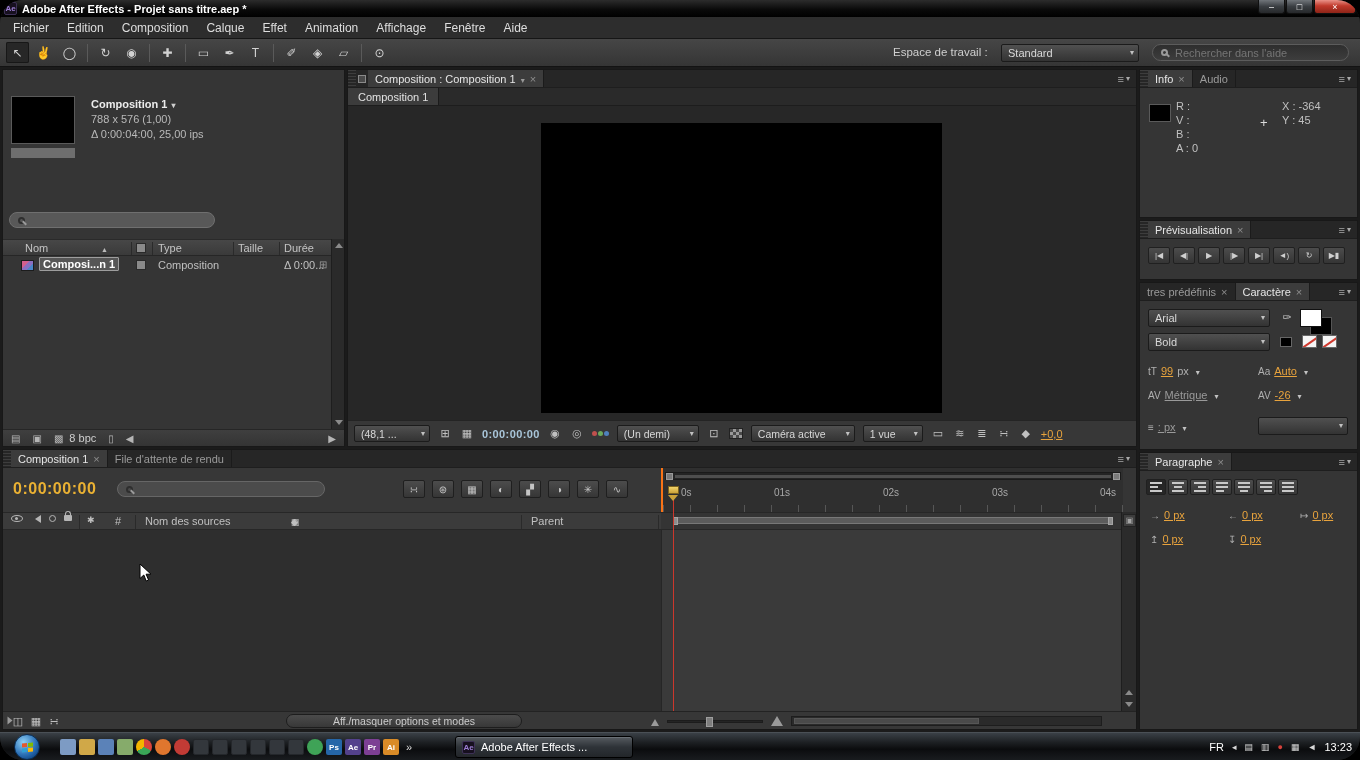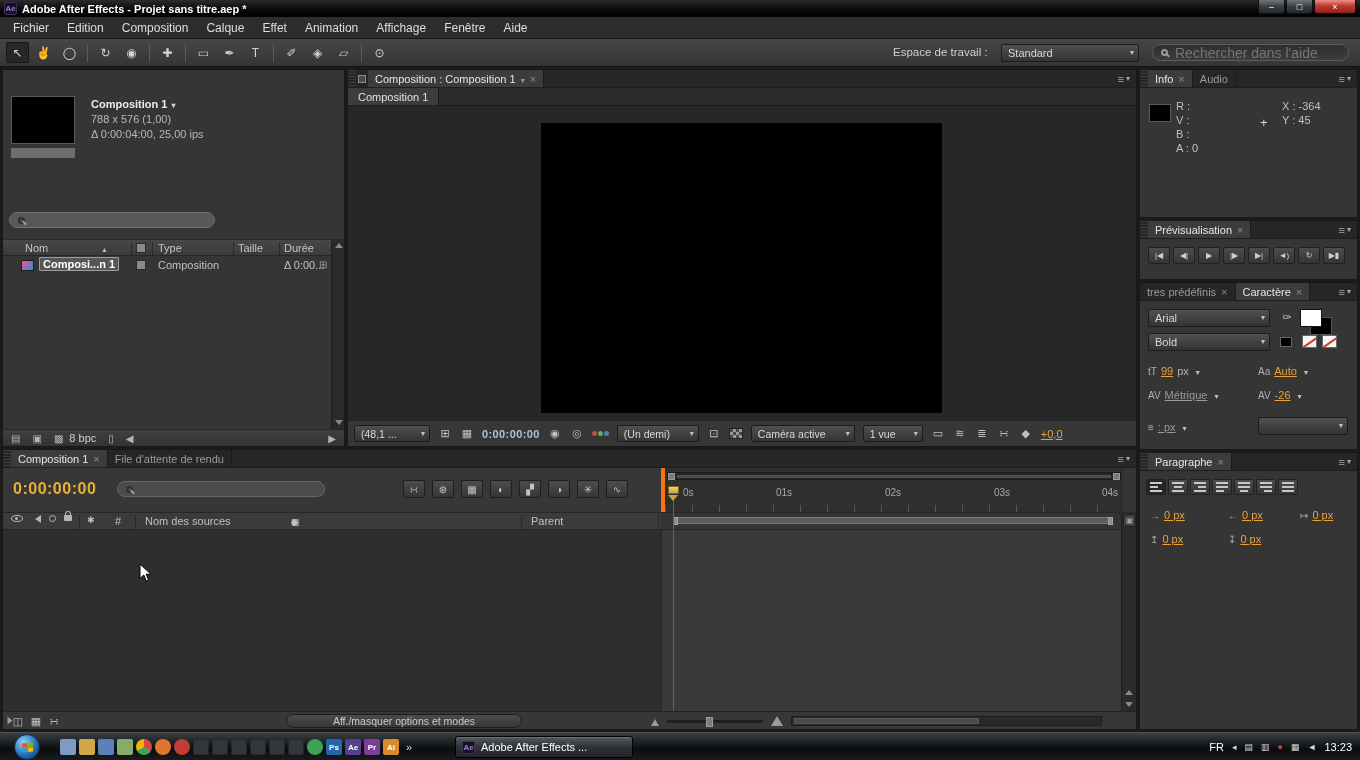--- a/index.html
+++ b/index.html
@@ -1,17 +1,17 @@
 <!DOCTYPE html>
 <html><head>
 <meta charset="utf-8">
 <style>
   html,body{margin:0;padding:0;background:#000;}
   #screen{position:relative;width:1360px;height:760px;background:#1b1b1b;overflow:hidden;
-          font-family:"Liberation Sans",sans-serif;font-size:11px;color:#c8c8c8;}
+          font-family:"Liberation Sans",sans-serif;font-size:11px;color:#c8c8c8;border-radius:23px;}
   #screen *{box-sizing:border-box;}
 
   
   #titlebar{position:absolute;left:0;top:0;width:1360px;height:17px;
     background:linear-gradient(#2c2c2c,#0a0a0a 55%,#000);display:flex;align-items:center;gap:5px;padding:0 4px;}
   .appicon{width:13px;height:13px;background:#17101f;border:1px solid #3d3156;color:#9d7fd4;font-size:8px;
     font-weight:bold;display:flex;align-items:center;justify-content:center;border-radius:2px;flex:none;}
   #titlebar .title{color:#fff;font-weight:bold;font-size:11px;white-space:nowrap;}
   .winbtns{margin-left:auto;display:flex;gap:1px;align-self:flex-start;}
   .wb{width:27px;height:14px;display:flex;align-items:center;justify-content:center;font-size:9px;color:#fff;
@@ -31,21 +31,21 @@
     font-size:12px;border-radius:2px;}
   .tool.active{background:#272727;box-shadow:inset 0 0 0 1px #171717;}
   .tsep{width:1px;height:18px;background:#222;border-right:1px solid #5a5a5a;margin:0 3px;}
   .ws-label{position:absolute;left:893px;top:7px;color:#cfcfcf;font-size:11.5px;}
   .dd{display:flex;align-items:center;height:18px;padding:0 16px 0 6px;position:relative;white-space:nowrap;
     background:linear-gradient(#505050,#333);border:1px solid #1b1b1b;border-radius:2px;color:#d8d8d8;font-size:11px;overflow:hidden;}
   .dd::after{content:"▾";position:absolute;right:4px;top:50%;transform:translateY(-52%);font-size:8px;color:#c2c2c2;}
   #ws-dd{position:absolute;left:1001px;top:5px;width:138px;}
   .searchpill{display:flex;align-items:center;gap:5px;background:linear-gradient(#2e2e2e,#3d3d3d);
     border:1px solid #5c5c5c;border-radius:9px;padding:0 8px;height:17px;}
-  .searchpill input{background:transparent;border:none;outline:none;color:#b5b5b5;font-size:14px;width:100%;font-family:inherit;}
+  .searchpill input{background:transparent;border:none;outline:none;color:#b5b5b5;font-size:11px;width:100%;font-family:inherit;}
   .lens{width:7px;height:7px;border:2px solid #9a9a9a;border-radius:50%;position:relative;flex:none;}
   .lens::after{content:"";position:absolute;width:5px;height:2px;background:#9a9a9a;transform:rotate(45deg);right:-4px;bottom:-2px;}
   #help-search{position:absolute;left:1152px;top:5px;width:197px;}
 
   
   .panel{position:absolute;background:#353535;border:1px solid #181818;}
   .tabbar{position:absolute;left:0;top:0;right:0;height:18px;background:#262626;display:flex;align-items:stretch;
     border-bottom:1px solid #1e1e1e;}
   .grip{width:8px;flex:none;background:repeating-linear-gradient(180deg,#3d3d3d 0 1px,#262626 1px 3px);}
   .tab{display:flex;align-items:center;gap:5px;padding:0 7px;font-size:11px;color:#9a9a9a;background:#262626;
@@ -121,21 +121,21 @@
   .albars i{display:block;height:2px;background:#c8c8c8;width:12px;}
   .al-l{align-items:flex-start;} .al-c{align-items:center;} .al-r{align-items:flex-end;}
   .short i:nth-child(2){width:8px;} .lastshort i:nth-child(3){width:8px;}
   .pfield{position:absolute;display:flex;align-items:center;gap:4px;}
   .pficon{color:#b0b0b0;font-size:10px;}
 
   
   .tl-timecode{position:absolute;left:10px;top:12px;font-size:16px;font-weight:bold;color:#eab133;letter-spacing:.5px;}
   .tlbtn{width:22px;height:18px;background:linear-gradient(#4c4c4c,#363636);border:1px solid #1f1f1f;border-radius:2px;
     display:flex;align-items:center;justify-content:center;color:#c5c5c5;font-size:10px;flex:none;}
-  .tl-rulerzone{background:#2f2f2f;border-left:4px solid #f97316;text-align:right;}
+  .tl-rulerzone{background:#2f2f2f;border-left:2px solid #f97316;text-align:right;}
   .navh{position:absolute;top:0;width:7px;height:7px;background:#7a7a7a;border:1px solid #9a9a9a;}
   .rlabel{position:absolute;top:3px;font-size:10px;color:#a8a8a8;transform:translateX(-50%);}
   .rlabel.first{transform:none;}
   .rticks{position:absolute;left:0;right:0;bottom:0;height:7px;
     background:repeating-linear-gradient(90deg,#565656 0 1px,transparent 1px 27px);}
   .tl-header{background:#3b3b3b;border-top:1px solid #272727;border-bottom:1px solid #272727;}
   .tl-header span{position:absolute;top:2px;color:#c0c0c0;}
   .hsep{position:absolute;top:0;bottom:0;width:1px;background:#2a2a2a;}
   .eyeicon{position:absolute;width:12px;height:7px;border:1px solid #b5b5b5;border-radius:50%;top:5px;}
   .eyeicon::after{content:"";position:absolute;left:3px;top:1px;width:3px;height:3px;border-radius:50%;background:#b5b5b5;}

